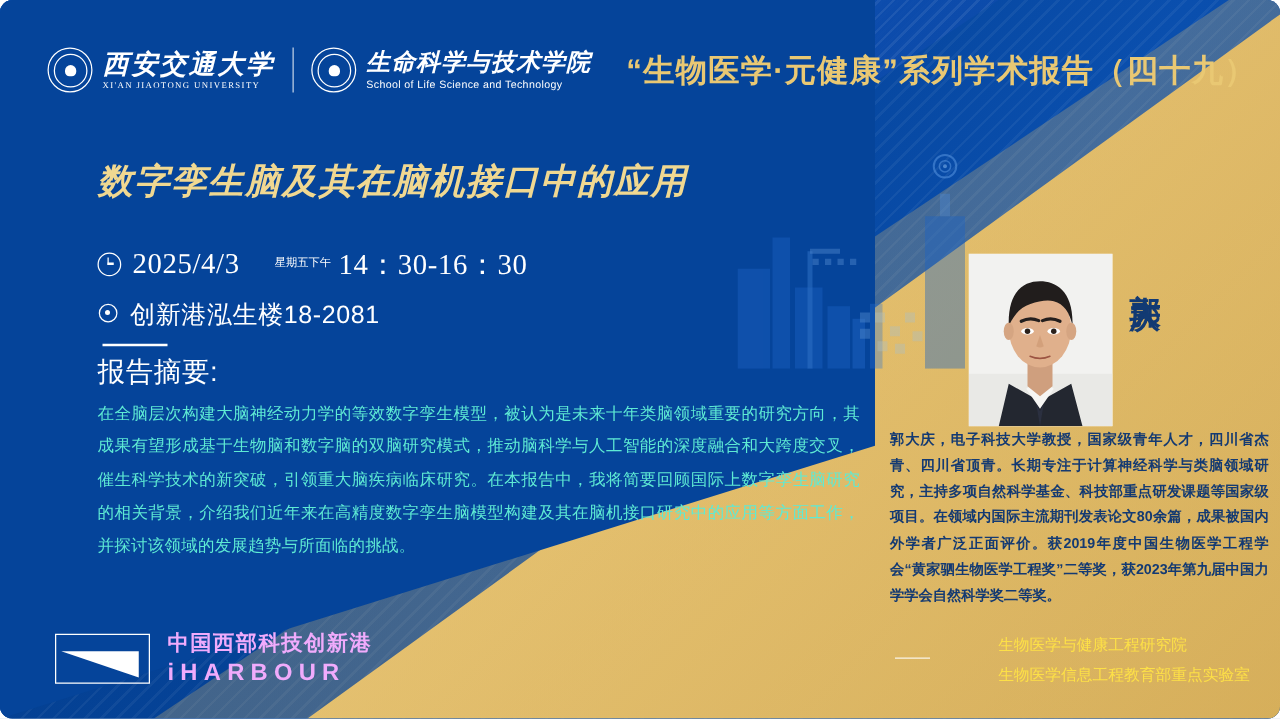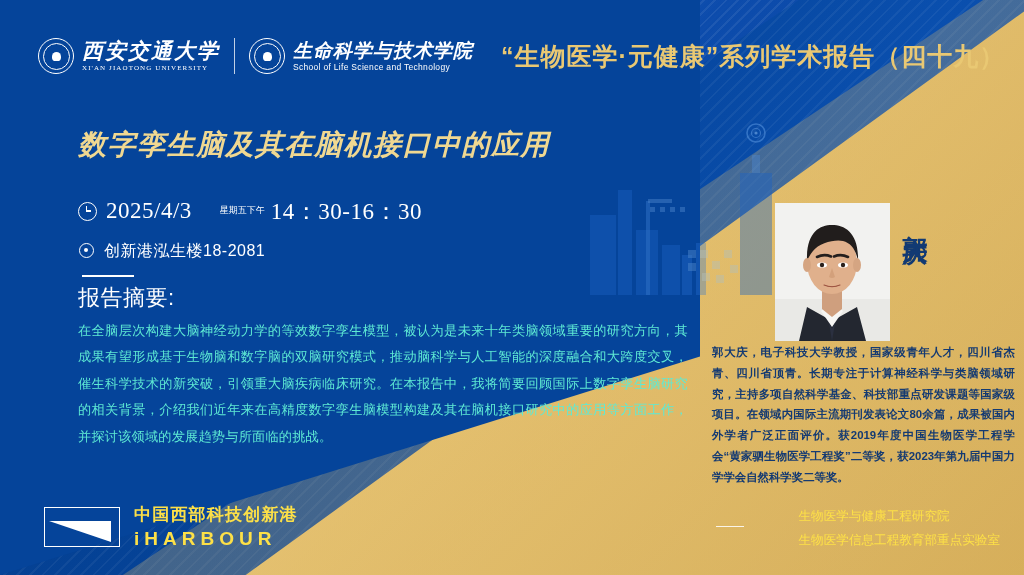--- a/index.html
+++ b/index.html
@@ -10,20 +10,21 @@
   body {
     font-family: "Liberation Sans", "DejaVu Sans", sans-serif;
   }
 
   #poster {
     position: relative;
     width: 1024px;
     height: 575px;
     overflow: hidden;
     background: #054497;
+    border-radius: 10px;
   }
 
   
   .bg-base {
     position: absolute;
     inset: 0;
     background: linear-gradient(120deg, #043d8b 0%, #05449a 45%, #0a4fae 70%, #084aa3 100%);
   }
   .bg-stripes {
     position: absolute;
@@ -256,21 +257,21 @@
     line-height: 1.08;
     font-size: 9px;
     text-align: center;
   }
   .time-text {
     font-size: 23px;
     font-family: "Liberation Serif", "DejaVu Serif", serif;
     letter-spacing: 0.5px;
   }
   .venue-text {
-    font-size: 16px;
+    font-size: 20px;
     letter-spacing: 0.5px;
   }
 
   .abs-divider {
     position: absolute;
     left: 82px; top: 275px;
     width: 52px; height: 2px;
     background: #ffffff;
     z-index: 20;
   }
@@ -349,21 +350,21 @@
     content: "";
     position: absolute;
     left: 4px; bottom: 4px;
     width: 0; height: 0;
     border-style: solid;
     border-width: 0 62px 21px 0;
     border-color: transparent #ffffff transparent transparent;
   }
   .footer-names {
     margin-left: 14px;
-    color: #fde047;
+    color: #f0abfc;
     line-height: 1.12;
   }
   .footer-cn {
     font-size: 17px;
     font-weight: bold;
     letter-spacing: 1.2px;
   }
   .footer-en {
     font-size: 19px;
     font-weight: bold;

